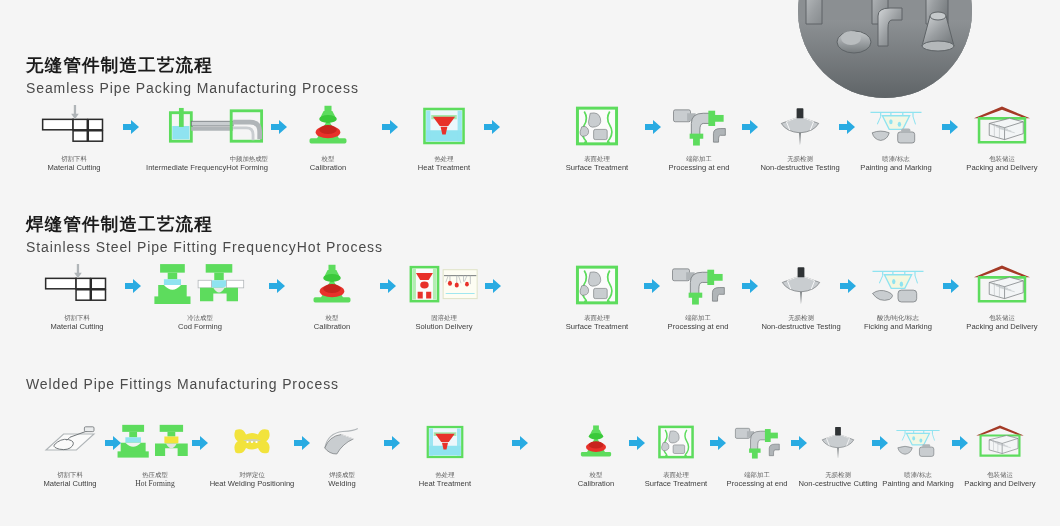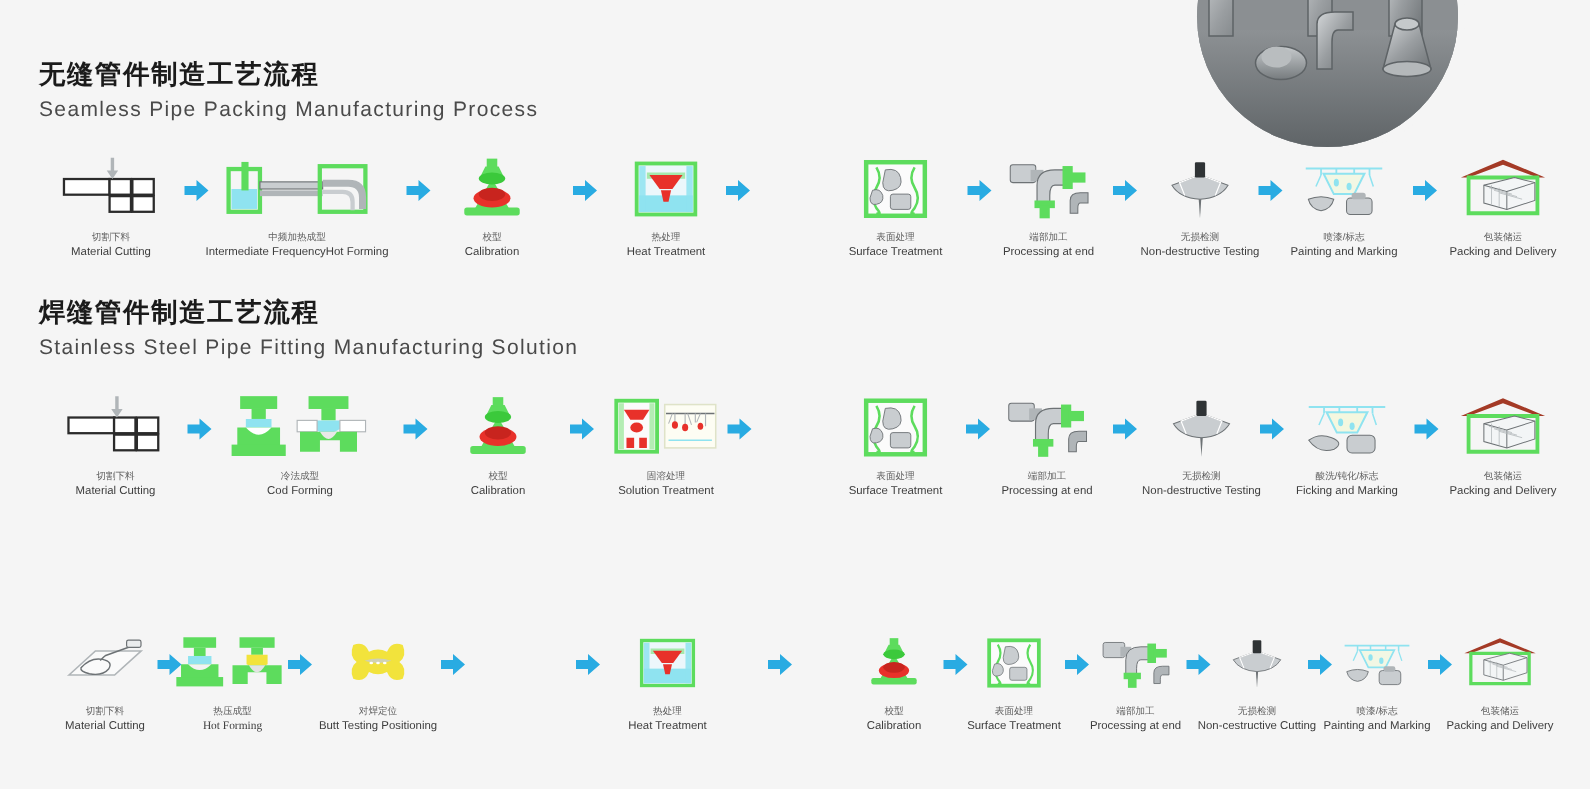--- a/index.html
+++ b/index.html
@@ -16,21 +16,21 @@
     position: absolute; left: 798px; top: -76px;
     width: 174px; height: 174px; border-radius: 50%;
     overflow: hidden;
     background: radial-gradient(circle at 40% 30%, #b9bcbe 0%, #8e9295 55%, #6f7477 100%);
     box-shadow: 0 0 0 5px #f5f5f5;
   }
   .hero-circle svg { display:block; width: 100%; height: 100%; }
 
   
   .section { position: absolute; left: 0; width: 1060px; }
-  .sec-head { position: absolute; left: 26px; }
+  .sec-head { position: absolute; left: 26px; margin-top: 16px; }
   .sec-cn {
     font-size: 17.5px; font-weight: bold; color: #1b1b1b;
     letter-spacing: 1.2px; line-height: 22px; white-space: nowrap;
   }
   .sec-en {
     font-size: 14px; color: #4a4a4a; letter-spacing: 0.9px;
     line-height: 20px; white-space: nowrap; margin-top: 2px;
   }
 
   
@@ -103,21 +103,21 @@
    <rect x="50" y="17" width="15" height="11" fill="#fff" stroke="#2b2b2b" stroke-width="1.6"></rect>
    <rect x="34" y="29" width="15" height="11" fill="#fff" stroke="#2b2b2b" stroke-width="1.6"></rect>
    <rect x="50" y="29" width="15" height="11" fill="#fff" stroke="#2b2b2b" stroke-width="1.6"></rect>
    <path d="M36 2 L36 13" stroke="#b0b5b8" stroke-width="2.4"></path>
    <path d="M32 11 L36 17 L40 11 Z" fill="#b0b5b8"></path>
  </svg>
         </div>
         <div class="lbl-cn">切割下料</div>
         <div class="lbl-en">Material Cutting</div>
       </div>
-      <div class="step" style="left: 128px; width: 140px;">
+      <div class="step" style="left: 128px; width: 140px; align-items: flex-end;">
         <div class="step-icon">
           <svg width="104" height="48" viewBox="0 0 104 48" style="transform: scale(0.95); transform-origin: center center;">
    <rect x="4" y="10" width="22" height="30" fill="none" stroke="#5ddc5d" stroke-width="3"></rect>
    <rect x="6" y="24" width="18" height="14" fill="#8fe3f0"></rect>
    <rect x="13" y="5" width="5" height="20" fill="#5ddc5d"></rect>
    <rect x="26" y="19" width="44" height="5" fill="#c9cdd0" stroke="#6d7275" stroke-width="0.8"></rect>
    <rect x="26" y="25" width="44" height="4" fill="#b0b5b8"></rect>
    <rect x="68" y="8" width="32" height="32" fill="none" stroke="#5ddc5d" stroke-width="3"></rect>
    <path d="M70 20 h18 q10 0 10 10 v8" fill="none" stroke="#b0b5b8" stroke-width="5"></path>
    <path d="M70 26 h14 q7 0 7 7 v6" fill="none" stroke="#c9cdd0" stroke-width="3"></path>
@@ -268,21 +268,21 @@
       <div class="arrow" style="left: 941px; top: 19px;">
         <svg width="18" height="16" viewBox="0 0 18 16">
   <path d="M1 5 H9 V1 L17 8 L9 15 V11 H1 Z" fill="#29abe2"></path>
 </svg>
       </div>
     </div>
 
   <div class="section" id="sec-1" style="top:197px;">
     <div class="sec-head">
       <div class="sec-cn">焊缝管件制造工艺流程</div>
-      <div class="sec-en">Stainless Steel Pipe Fitting Manufacturing Solution</div>
+      <div class="sec-en">Stainless Steel Pipe Fitting FrequencyHot Process</div>
     </div>
   </div>
   <div class="flow" id="flow-1" style="top:259px;">
       <div class="step" style="left: 7px; width: 140px;">
         <div class="step-icon">
           <svg width="70" height="48" viewBox="0 0 70 48" style="transform: scale(0.95); transform-origin: center center;">
    <rect x="2" y="17" width="32" height="11" fill="#fff" stroke="#2b2b2b" stroke-width="1.6"></rect>
    <rect x="34" y="17" width="15" height="11" fill="#fff" stroke="#2b2b2b" stroke-width="1.6"></rect>
    <rect x="50" y="17" width="15" height="11" fill="#fff" stroke="#2b2b2b" stroke-width="1.6"></rect>
    <rect x="34" y="29" width="15" height="11" fill="#fff" stroke="#2b2b2b" stroke-width="1.6"></rect>
@@ -344,21 +344,21 @@
    <path d="M43 13 h38" stroke="#6d7275" stroke-width="1.1"></path>
    <path d="M50 13 v7 M58 13 v9 M66 13 v7 M74 13 v10" stroke="#b0b5b8" stroke-width="0.9"></path>
    <path d="M48 13 L45 21 M60 13 L63 22 M70 13 L67 20" stroke="#b0b5b8" stroke-width="0.8"></path>
    <ellipse cx="50" cy="22" rx="2.4" ry="3" fill="#e8312a"></ellipse>
    <ellipse cx="58" cy="24" rx="2.4" ry="3" fill="#e8312a"></ellipse>
    <ellipse cx="70" cy="23" rx="2.2" ry="2.8" fill="#e8312a"></ellipse>
    <path d="M45 34 h34" stroke="#8fe3f0" stroke-width="1"></path>
  </svg>
         </div>
         <div class="lbl-cn">固溶处理</div>
-        <div class="lbl-en">Solution Treatment</div>
+        <div class="lbl-en">Solution Delivery</div>
       </div>
       <div class="step" style="left: 527px; width: 140px;">
         <div class="step-icon">
           <svg width="56" height="50" viewBox="0 0 56 50" style="transform: scale(0.85); transform-origin: center center;">
    <rect x="5" y="4" width="46" height="42" fill="#fbfbfb" stroke="#5ddc5d" stroke-width="3.5"></rect>
    <path d="M13 8 q5 8 0 16 q-5 8 0 16 q5 6 0 4" fill="none" stroke="#5ddc5d" stroke-width="2"></path>
    <path d="M43 8 q-5 8 0 16 q5 8 0 16 q-5 6 0 4" fill="none" stroke="#5ddc5d" stroke-width="2"></path>
    <path d="M20 10 q10 -2 12 6 q2 8 -6 10 q-8 2 -8 -6 z" fill="#c9cdd0" stroke="#6d7275" stroke-width="0.7"></path>
    <rect x="24" y="29" width="16" height="12" rx="2" fill="#c9cdd0" stroke="#6d7275" stroke-width="0.7"></rect>
    <path d="M10 26 q6 -2 8 4 q1 6 -5 7 q-5 1 -5 -5 z" fill="#c9cdd0" stroke="#6d7275" stroke-width="0.7"></path>
@@ -463,20 +463,21 @@
       </div>
       <div class="arrow" style="left: 942px; top: 19px;">
         <svg width="18" height="16" viewBox="0 0 18 16">
   <path d="M1 5 H9 V1 L17 8 L9 15 V11 H1 Z" fill="#29abe2"></path>
 </svg>
       </div>
     </div>
 
   <div class="section" id="sec-2" style="top:356px;">
     <div class="sec-head">
+      <div class="sec-en">Welded Pipe Fittings Manufacturing Process</div>
     </div>
   </div>
   <div class="flow" id="flow-2" style="top:416px;">
       <div class="step" style="left: 0px; width: 140px;">
         <div class="step-icon">
           <svg width="68" height="48" viewBox="0 0 68 48" style="transform: scale(0.8); transform-origin: center center;">
    <path d="M4 34 L26 14 L64 14 L42 34 Z" fill="#fafafa" stroke="#b0b5b8" stroke-width="1.4"></path>
    <path d="M14 28 q8 -9 18 -7 q9 2 5 8 q-5 6 -16 4 q-8 -2 -7 -5 z" fill="none" stroke="#6d7275" stroke-width="1.2"></path>
    <path d="M34 18 L56 10" stroke="#6d7275" stroke-width="1.2"></path>
    <rect x="52" y="5" width="12" height="6" rx="1.5" fill="#eaeced" stroke="#6d7275" stroke-width="1"></rect>
@@ -509,21 +510,32 @@
         <div class="step-icon">
           <svg width="64" height="48" viewBox="0 0 64 48" style="transform: scale(0.75); transform-origin: center center;">
    <path d="M10 8 q10 -4 14 6 q8 -4 16 0 q4 -10 14 -6 q4 10 -3 15 q7 5 3 15 q-10 4 -14 -6 q-8 4 -16 0 q-4 10 -14 6 q-4 -10 3 -15 q-7 -5 -3 -15 z" fill="#f2e33c"></path>
    <path d="M20 22 q12 -4 24 0 q-12 4 -24 0 z" fill="#c8cdd0" opacity=".8"></path>
    <ellipse cx="26" cy="24" rx="1.6" ry="1.2" fill="#fff"></ellipse>
    <ellipse cx="32" cy="24" rx="1.6" ry="1.2" fill="#fff"></ellipse>
    <ellipse cx="38" cy="24" rx="1.6" ry="1.2" fill="#fff"></ellipse>
  </svg>
         </div>
         <div class="lbl-cn">对焊定位</div>
-        <div class="lbl-en">Butt Testing Positioning</div>
+        <div class="lbl-en">Heat Welding Positioning</div>
+      </div>
+      <div class="step" style="left: 272px; width: 140px;">
+        <div class="step-icon">
+          <svg width="58" height="48" viewBox="0 0 58 48" style="transform: scale(0.75); transform-origin: center center;">
+   <path d="M6 32 Q10 12 30 10 Q46 9 50 6" fill="none" stroke="#b0b5b8" stroke-width="1.4"></path>
+   <path d="M6 32 Q12 16 28 14 L44 20 Q30 26 22 40 Q12 40 6 32 Z" fill="#c9cdd0" stroke="#6d7275" stroke-width="0.9"></path>
+   <path d="M28 14 L44 20" fill="none" stroke="#fff" stroke-width="1"></path>
+ </svg>
+        </div>
+        <div class="lbl-cn">焊接成型</div>
+        <div class="lbl-en">Welding</div>
       </div>
       <div class="step" style="left: 375px; width: 140px;">
         <div class="step-icon">
           <svg width="56" height="50" viewBox="0 0 56 50" style="transform: scale(0.75); transform-origin: center center;">
    <rect x="5" y="5" width="46" height="40" fill="#ecf7fb" stroke="#5ddc5d" stroke-width="3"></rect>
    <rect x="7" y="30" width="42" height="13" fill="#8fe3f0"></rect>
    <rect x="7" y="7" width="5" height="36" fill="#8fe3f0" opacity=".85"></rect>
    <rect x="44" y="7" width="5" height="36" fill="#8fe3f0" opacity=".85"></rect>
    <path d="M13 12 h30 v5 h-30 z" fill="#5ddc5d" opacity=".5"></path>
    <path d="M15 14 L41 14 L33 25 L23 25 Z" fill="#e8312a"></path>

